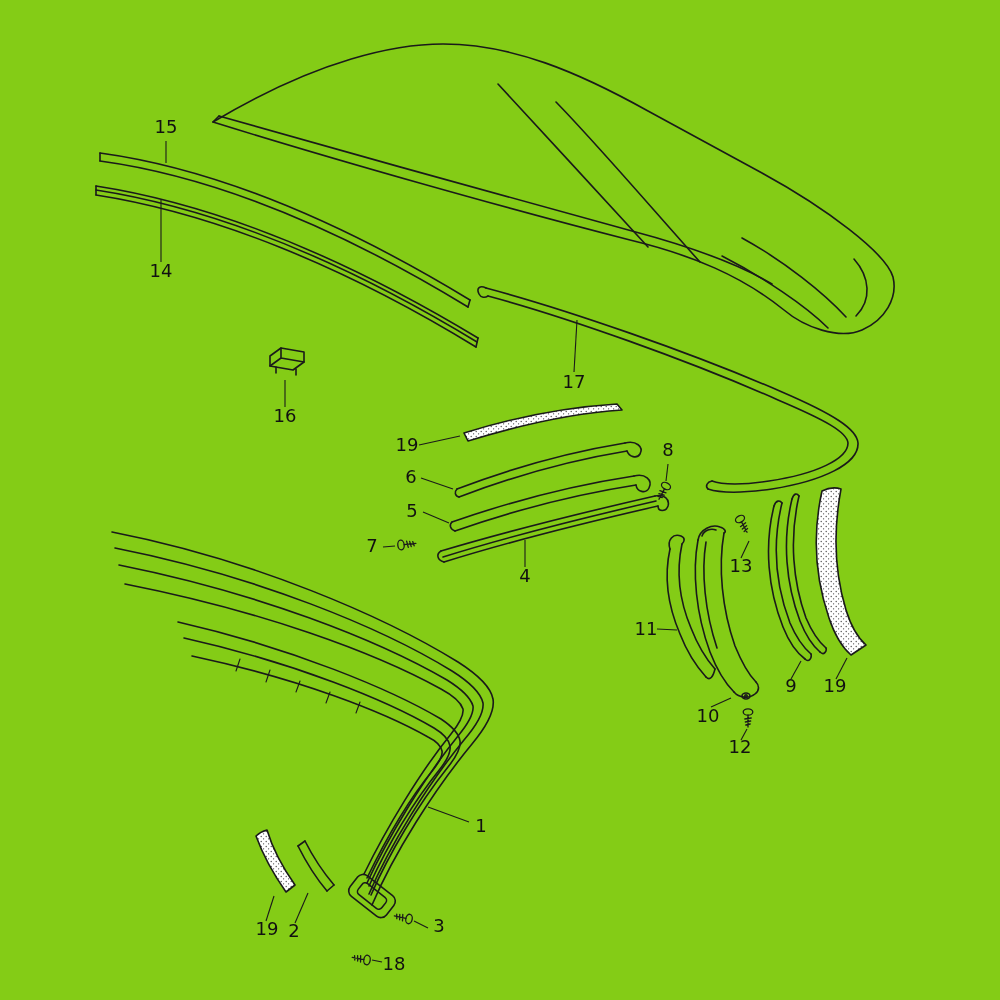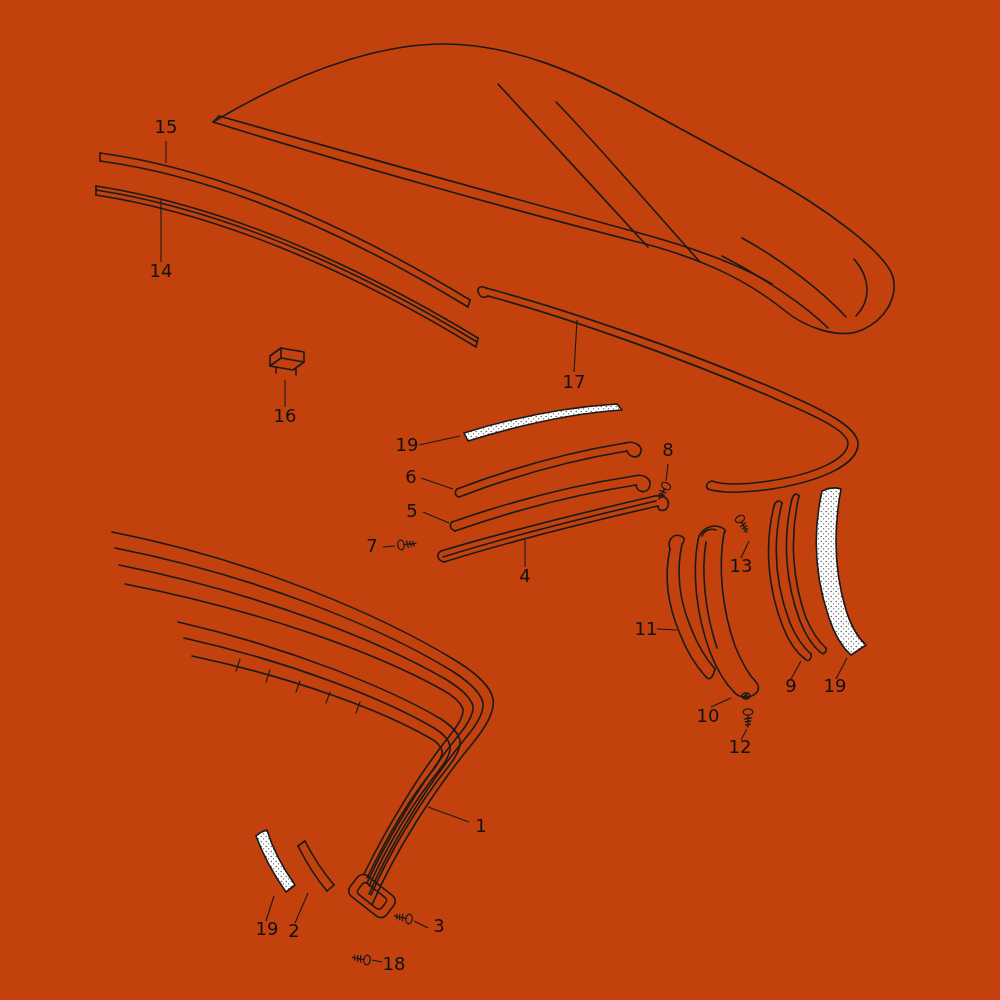--- a/index.html
+++ b/index.html
@@ -1,19 +1,19 @@
 <!DOCTYPE html>
 <html><head>
 <meta charset="utf-8">
 <style>
   html,body{margin:0;padding:0;background:#ffffff;}
   .stage{
     position:relative;
     width:1000px;height:1000px;
-    background:#c2410c;
+    background:#84cc16;
     overflow:hidden;
     font-family:"DejaVu Sans", sans-serif;
   }
   .stage svg{position:absolute;left:0;top:0;}
   .part-label{
     font-family:"DejaVu Sans", sans-serif;
     font-size:18px;
     fill:#111111;
   }
 </style>

